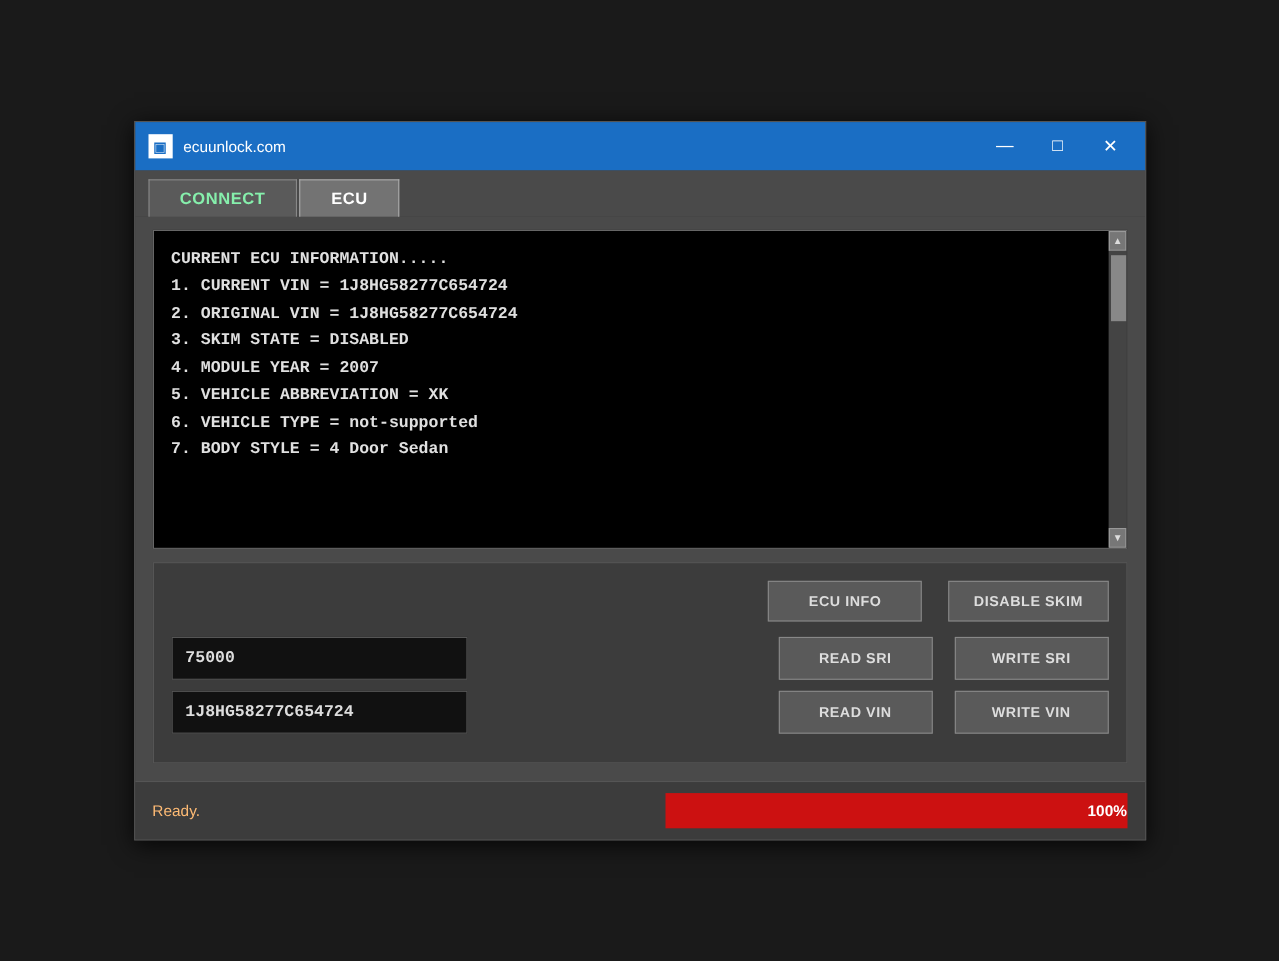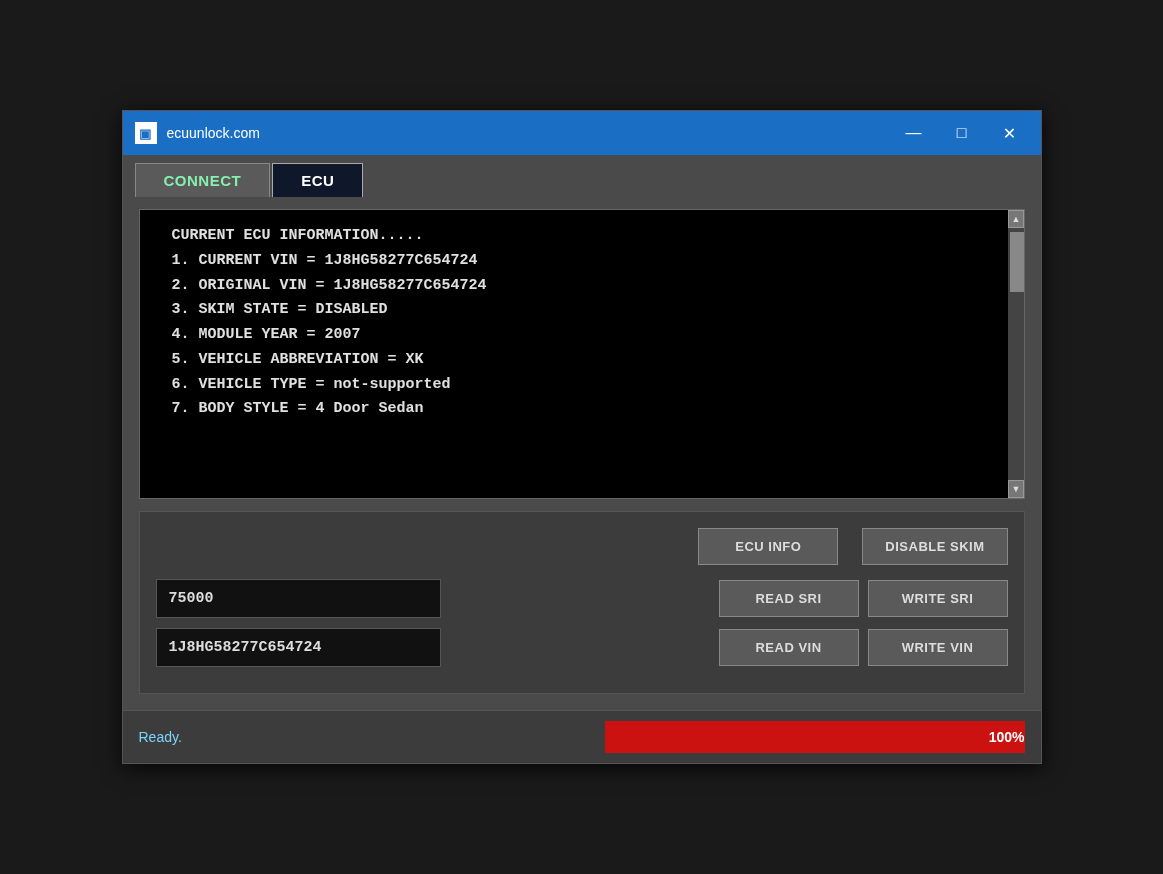--- a/index.html
+++ b/index.html
@@ -85,21 +85,21 @@
       font-weight: bold;
       cursor: pointer;
       border: 1px solid #888;
       border-bottom: none;
       color: #86efac;
       background: #5a5a5a;
       letter-spacing: 0.5px;
     }
 
     .tab.active {
-      background: #0f172a;
+      background: #737373;
       color: #fff;
       border-color: #aaa;
     }
 
     .content {
       background: #4a4a4a;
       padding: 12px 16px 16px;
     }
 
     .info-box {
@@ -107,21 +107,21 @@
       border: 1px solid #666;
       height: 290px;
       overflow: hidden;
       position: relative;
       margin-bottom: 12px;
       display: flex;
     }
 
     .info-text {
       flex: 1;
-      padding: 14px 32px;
+      padding: 14px 16px;
       color: #e0e0e0;
       font-family: 'Courier New', monospace;
       font-size: 15px;
       font-weight: bold;
       line-height: 1.65;
       overflow: hidden;
     }
 
     .scrollbar {
       width: 16px;
@@ -182,22 +182,21 @@
       font-size: 13px;
       font-weight: bold;
       cursor: pointer;
       letter-spacing: 0.5px;
       min-width: 140px;
       text-align: center;
     }
 
     .input-button-row {
       display: flex;
-      align-items: center;
-      gap: 9px;
+      gap: 20px;
       margin-bottom: 10px;
     }
 
     .input-field {
       flex: 1;
       max-width: 400px;
       background: #111;
       border: 1px solid #555;
       color: #ddd;
       font-size: 15px;
@@ -209,21 +208,21 @@
     .status-bar {
       display: flex;
       align-items: center;
       justify-content: space-between;
       padding: 10px 16px;
       background: #3c3c3c;
       border-top: 1px solid #555;
     }
 
     .status-text {
-      color: #7dd3fc;
+      color: #fdba74;
       font-size: 14px;
     }
 
     .progress-bar {
       background: #cc1111;
       color: #fff;
       font-size: 14px;
       font-weight: bold;
       padding: 8px 0;
       width: 420px;

